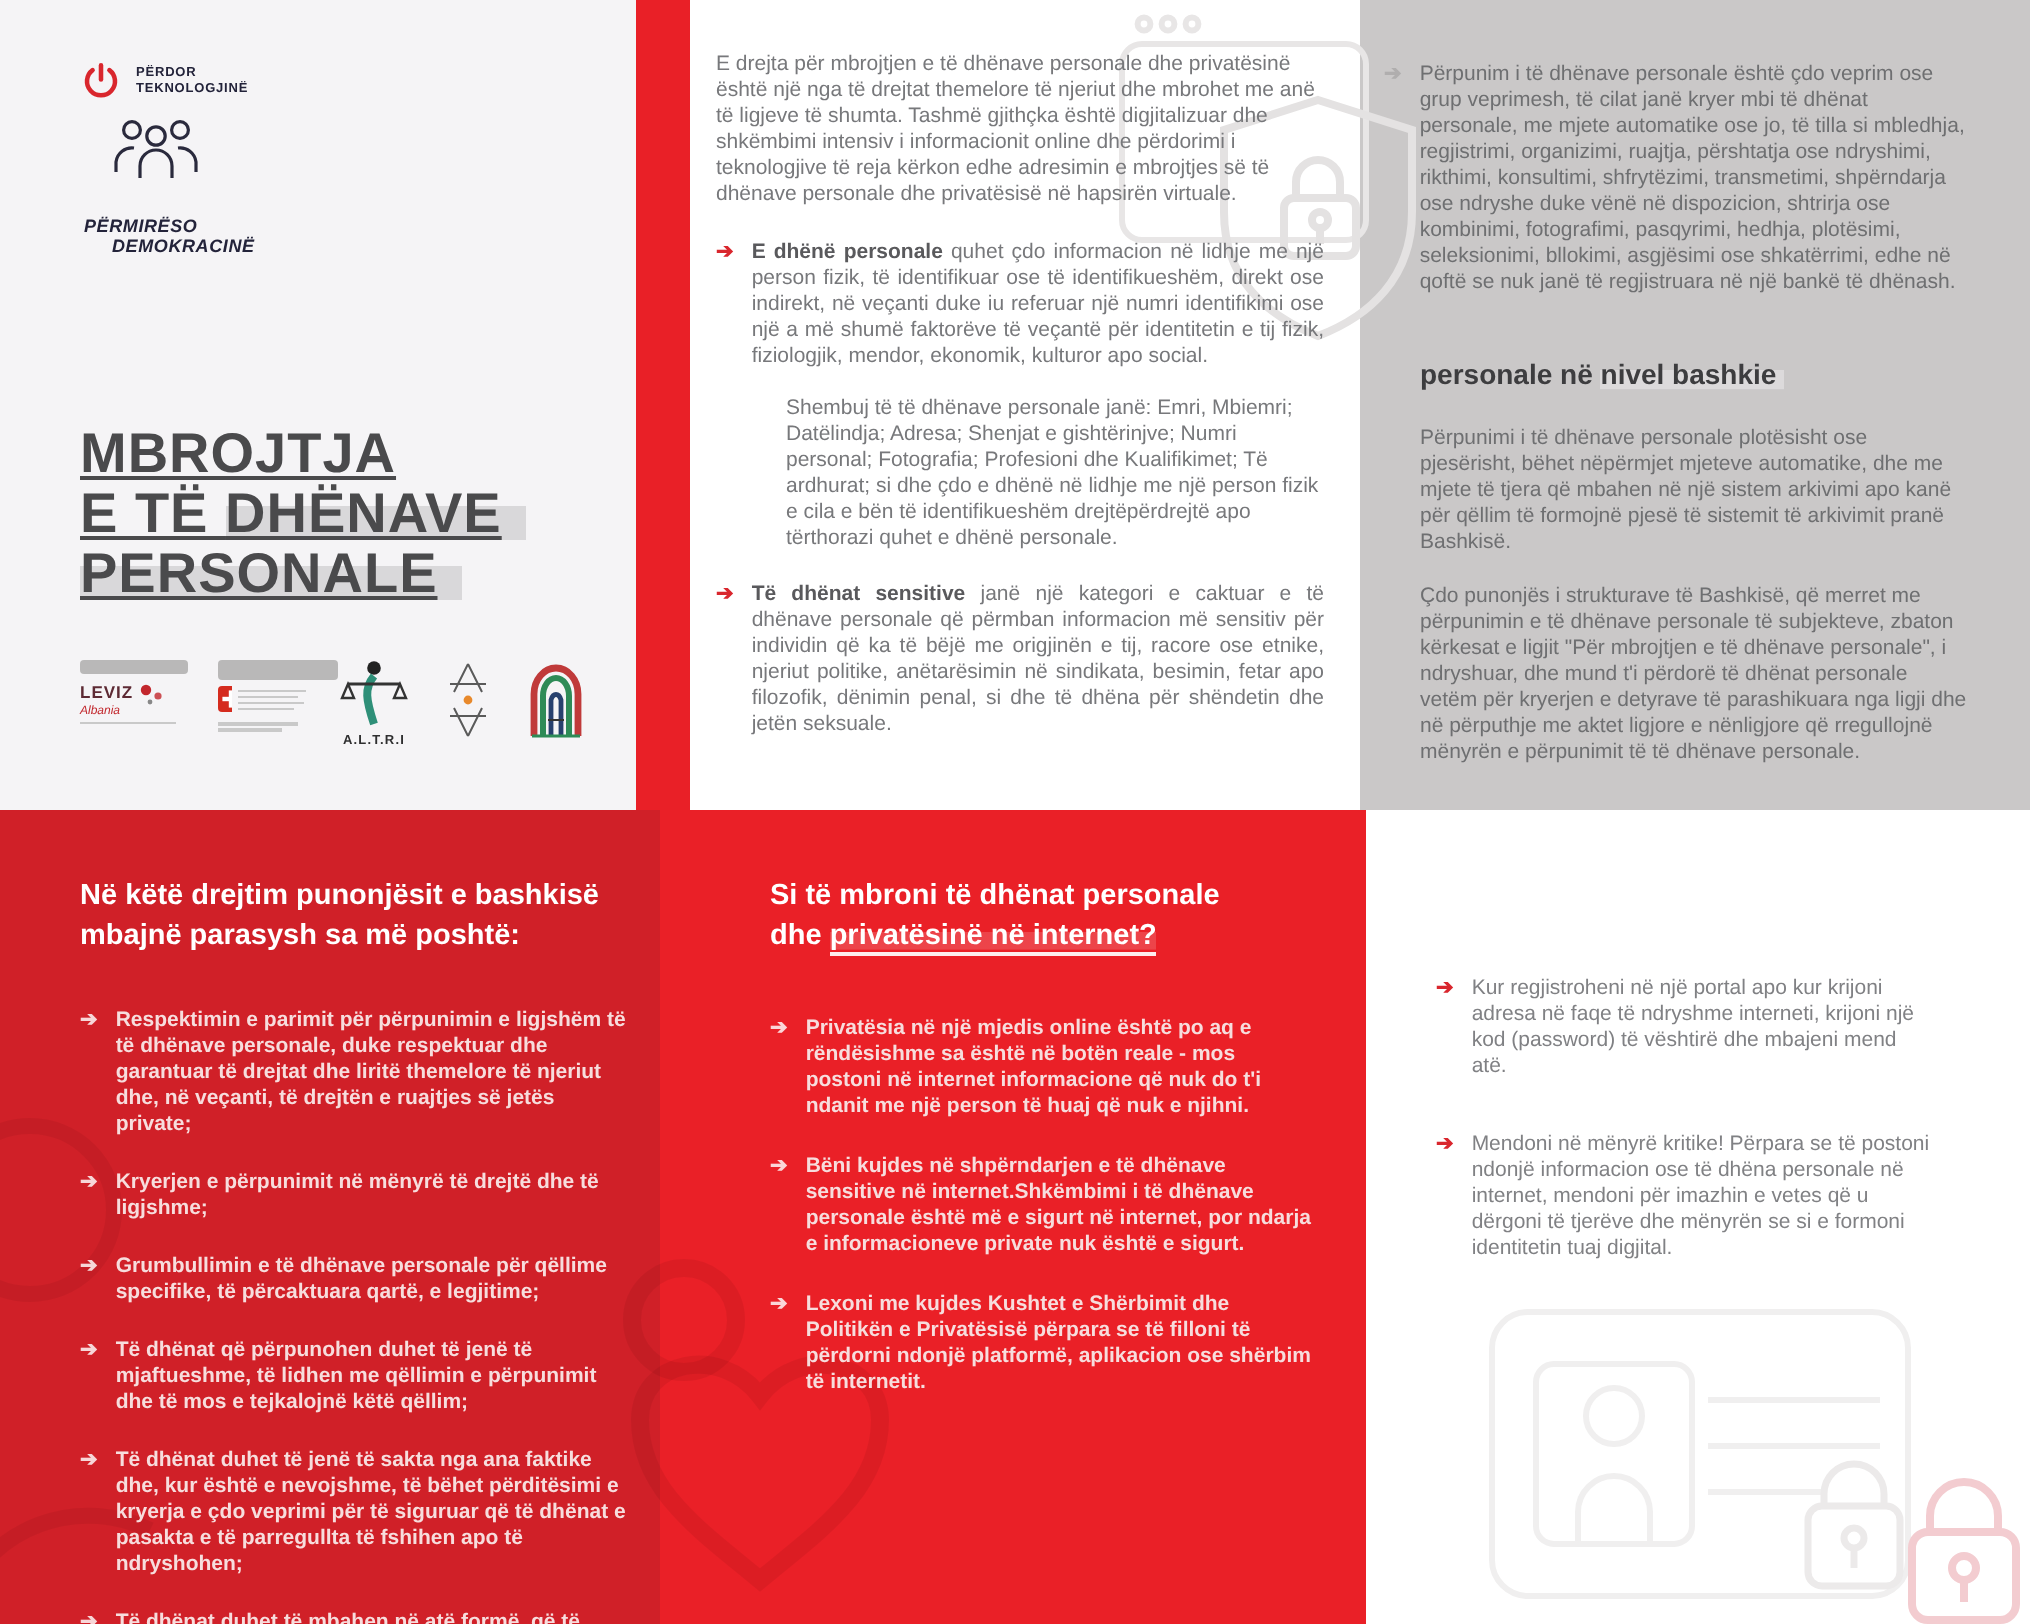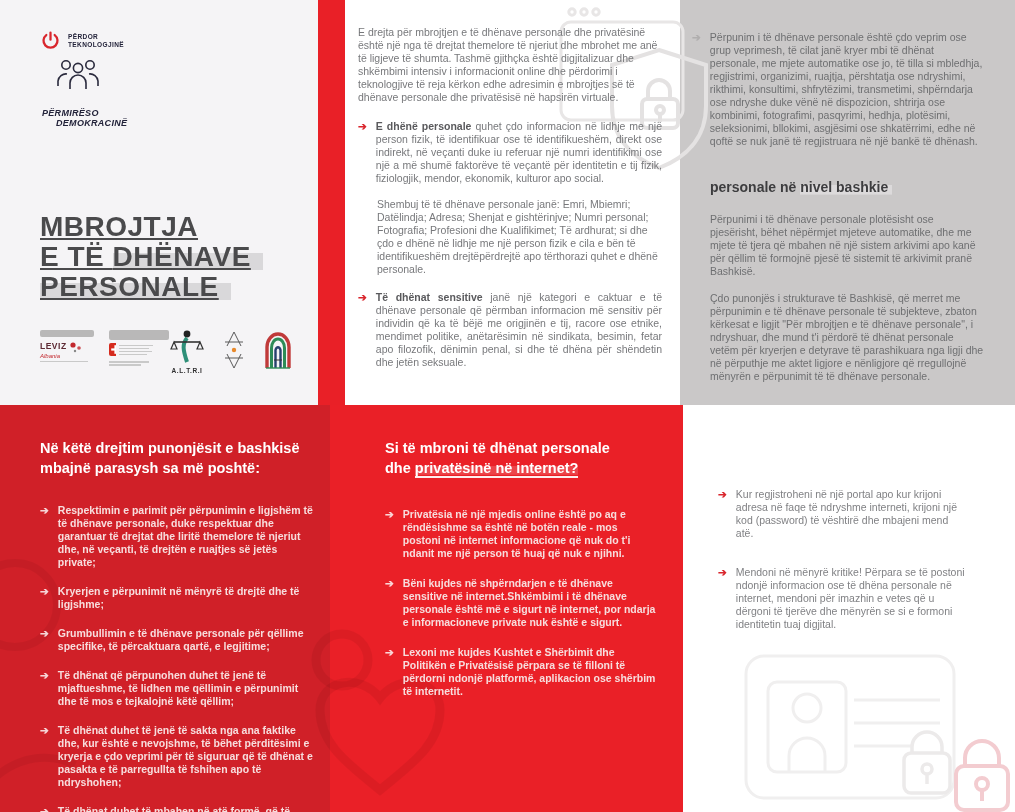--- a/index.html
+++ b/index.html
@@ -168,25 +168,25 @@
   </div>
 
   <div class="abs" style="left:358px;top:26px;width:304px;">
     <p class="body-txt">E drejta për mbrojtjen e të dhënave personale dhe privatësinë është një nga të drejtat themelore të njeriut dhe mbrohet me anë të ligjeve të shumta. Tashmë gjithçka është digjitalizuar dhe shkëmbimi intensiv i informacionit online dhe përdorimi i teknologjive të reja kërkon edhe adresimin e mbrojtjes së të dhënave personale dhe privatësisë në hapsirën virtuale.</p>
 
     <div class="bullet" style="margin-top:16px;">
       <span class="ar ar-red">➔</span>
       <p class="body-txt just"><span class="lead">E dhënë personale</span><span> quhet çdo informacion në lidhje me një person fizik, të identifikuar ose të identifikueshëm, direkt ose indirekt, në veçanti duke iu referuar një numri identifikimi ose një a më shumë faktorëve të veçantë për identitetin e tij fizik, fiziologjik, mendor, ekonomik, kulturor apo social.</span></p>
     </div>
 
-    <p class="body-txt" style="margin-top:13px;margin-left:19px;">Shembuj të të dhënave personale janë: Emri, Mbiemri; Datëlindja; Adresa; Shenjat e gishtërinjve; Numri personal; Fotografia; Profesioni dhe Kualifikimet; Të ardhurat; si dhe çdo e dhënë në lidhje me një person fizik e cila e bën të identifikueshëm drejtëpërdrejtë apo tërthorazi quhet e dhënë personale.</p>
+    <p class="body-txt" style="margin-top:13px;margin-left:35px;">Shembuj të të dhënave personale janë: Emri, Mbiemri; Datëlindja; Adresa; Shenjat e gishtërinjve; Numri personal; Fotografia; Profesioni dhe Kualifikimet; Të ardhurat; si dhe çdo e dhënë në lidhje me një person fizik e cila e bën të identifikueshëm drejtëpërdrejtë apo tërthorazi quhet e dhënë personale.</p>
 
     <div class="bullet" style="margin-top:15px;">
       <span class="ar ar-red">➔</span>
-      <p class="body-txt just"><span class="lead">Të dhënat sensitive</span><span> janë një kategori e caktuar e të dhënave personale që përmban informacion më sensitiv për individin që ka të bëjë me origjinën e tij, racore ose etnike, mendimet politike, anëtarësimin në sindikata, besimin, fetar apo filozofik, dënimin penal, si dhe të dhëna për shëndetin dhe jetën seksuale.</span></p>
+      <p class="body-txt just"><span class="lead">Të dhënat sensitive</span><span> janë një kategori e caktuar e të dhënave personale që përmban informacion më sensitiv për individin që ka të bëjë me origjinën e tij, racore ose etnike, njeriut politike, anëtarësimin në sindikata, besimin, fetar apo filozofik, dënimin penal, si dhe të dhëna për shëndetin dhe jetën seksuale.</span></p>
     </div>
   </div>
 
   <div class="abs" style="left:692px;top:31px;width:292px;">
     <div class="bullet">
       <span class="ar" style="color:#b0aeae;">➔</span>
       <p class="body-txt gray-txt">Përpunim i të dhënave personale është çdo veprim ose grup veprimesh, të cilat janë kryer mbi të dhënat personale, me mjete automatike ose jo, të tilla si mbledhja, regjistrimi, organizimi, ruajtja, përshtatja ose ndryshimi, rikthimi, konsultimi, shfrytëzimi, transmetimi, shpërndarja ose ndryshe duke vënë në  dispozicion, shtrirja ose kombinimi, fotografimi, pasqyrimi, hedhja, plotësimi, seleksionimi, bllokimi, asgjësimi ose shkatërrimi, edhe në qoftë se nuk  janë të regjistruara në një bankë të dhënash.</p>
     </div>
     <div class="h-gray" style="margin-top:30px;margin-left:18px;">
       <div><span>personale në </span><span class="hl2">nivel bashkie</span></div>

